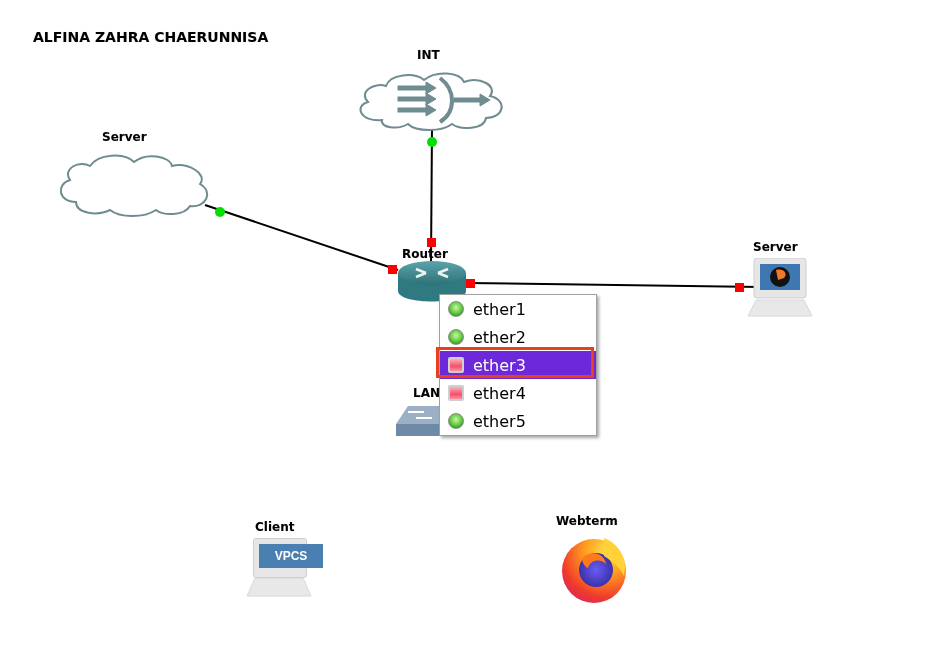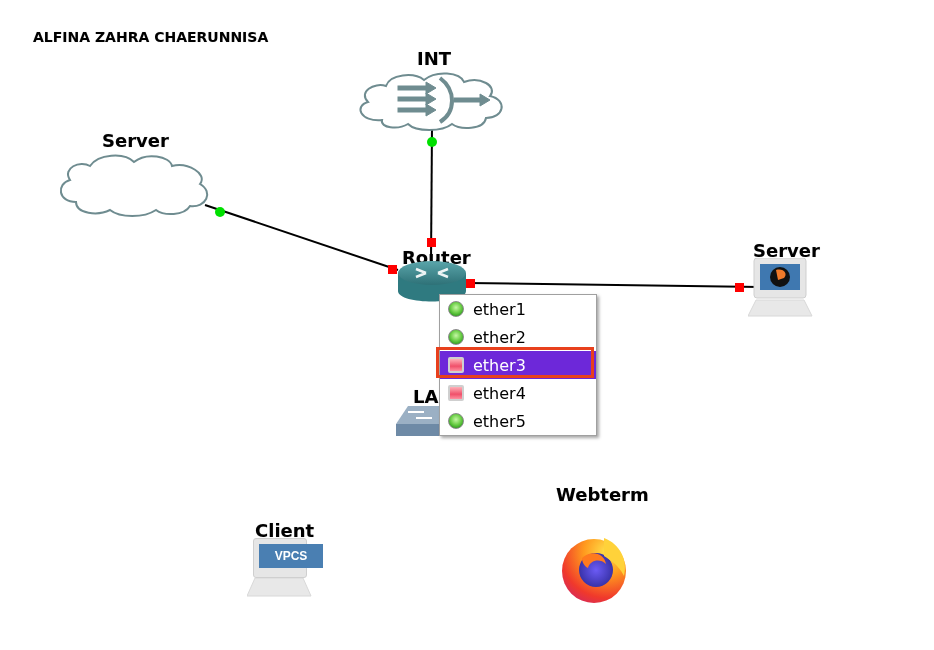--- a/index.html
+++ b/index.html
@@ -1,19 +1,19 @@
 <!DOCTYPE html>
 <html><head>
 <meta charset="utf-8">
 <style>
   html, body { margin:0; padding:0; }
   body { width:934px; height:650px; background:#ffffff; position:relative; overflow:hidden;
          font-family:"DejaVu Sans", sans-serif; }
   .abs { position:absolute; }
-  .label { position:absolute; font-weight:bold; font-size:18px; color:#000; white-space:nowrap;
+  .label { position:absolute; font-weight:bold; font-size:12px; color:#000; white-space:nowrap;
            text-shadow: 0 0 1px rgba(0,0,0,0.2); }
   #title { left:33px; top:29px; font-size:14px; }
   svg.links { position:absolute; left:0; top:0; }
   .menu { position:absolute; left:439px; top:294px; width:156px; height:140px; background:#fff;
           border:1px solid #a0a0a0; box-shadow:2px 2px 3px rgba(0,0,0,0.35); }
   .mi { position:absolute; left:0; width:156px; height:28px; display:flex; align-items:center;
         font-family:"DejaVu Sans", sans-serif; font-size:16px; color:#000; }
   .mi .txt { position:absolute; left:33px; }
   .led { position:absolute; left:8px; width:16px; height:16px; border-radius:50%;
          background: radial-gradient(circle at 50% 40%, #c6f7a6 0%, #6fd04a 45%, #2f9e1e 80%);
@@ -98,21 +98,21 @@
 
 <div class="label" style="left:255px;top:520px;">Client</div>
 <div class="abs" style="left:247px;top:538px;width:66px;height:60px;">
   <div class="abs" style="left:6px;top:0;width:52px;height:38px;background:#e6e6e6;border:1px solid #cfcfcf;border-radius:3px;"></div>
   <div class="abs" style="left:12px;top:6px;width:64px;height:24px;background:#4a7fb2;color:#fff;font-weight:bold;font-size:12px;display:flex;align-items:center;justify-content:center;font-family:'Liberation Sans',sans-serif;">VPCS</div>
   <svg class="abs" style="left:0;top:40px;" width="66" height="20">
       <path d="M8 0 L56 0 L64 18 L0 18 Z" fill="#e8e8e8" stroke="#d8d8d8"></path>
     </svg>
 </div>
 
-<div class="label" style="left:556px;top:484px;">Webterm</div>
+<div class="label" style="left:556px;top:514px;">Webterm</div>
 <svg class="abs" style="left:560px;top:534px;" width="70" height="70">
   <defs>
     <radialGradient id="ff1" cx="0.7" cy="0.2" r="0.9">
         <stop offset="0" stop-color="#ffe24a"></stop>
         <stop offset="0.4" stop-color="#ff9a1e"></stop>
         <stop offset="0.8" stop-color="#f0392b"></stop>
         <stop offset="1" stop-color="#d62a5a"></stop>
       </radialGradient>
     <radialGradient id="ff2" cx="0.5" cy="0.5" r="0.6">
         <stop offset="0" stop-color="#6b5bf5"></stop>

